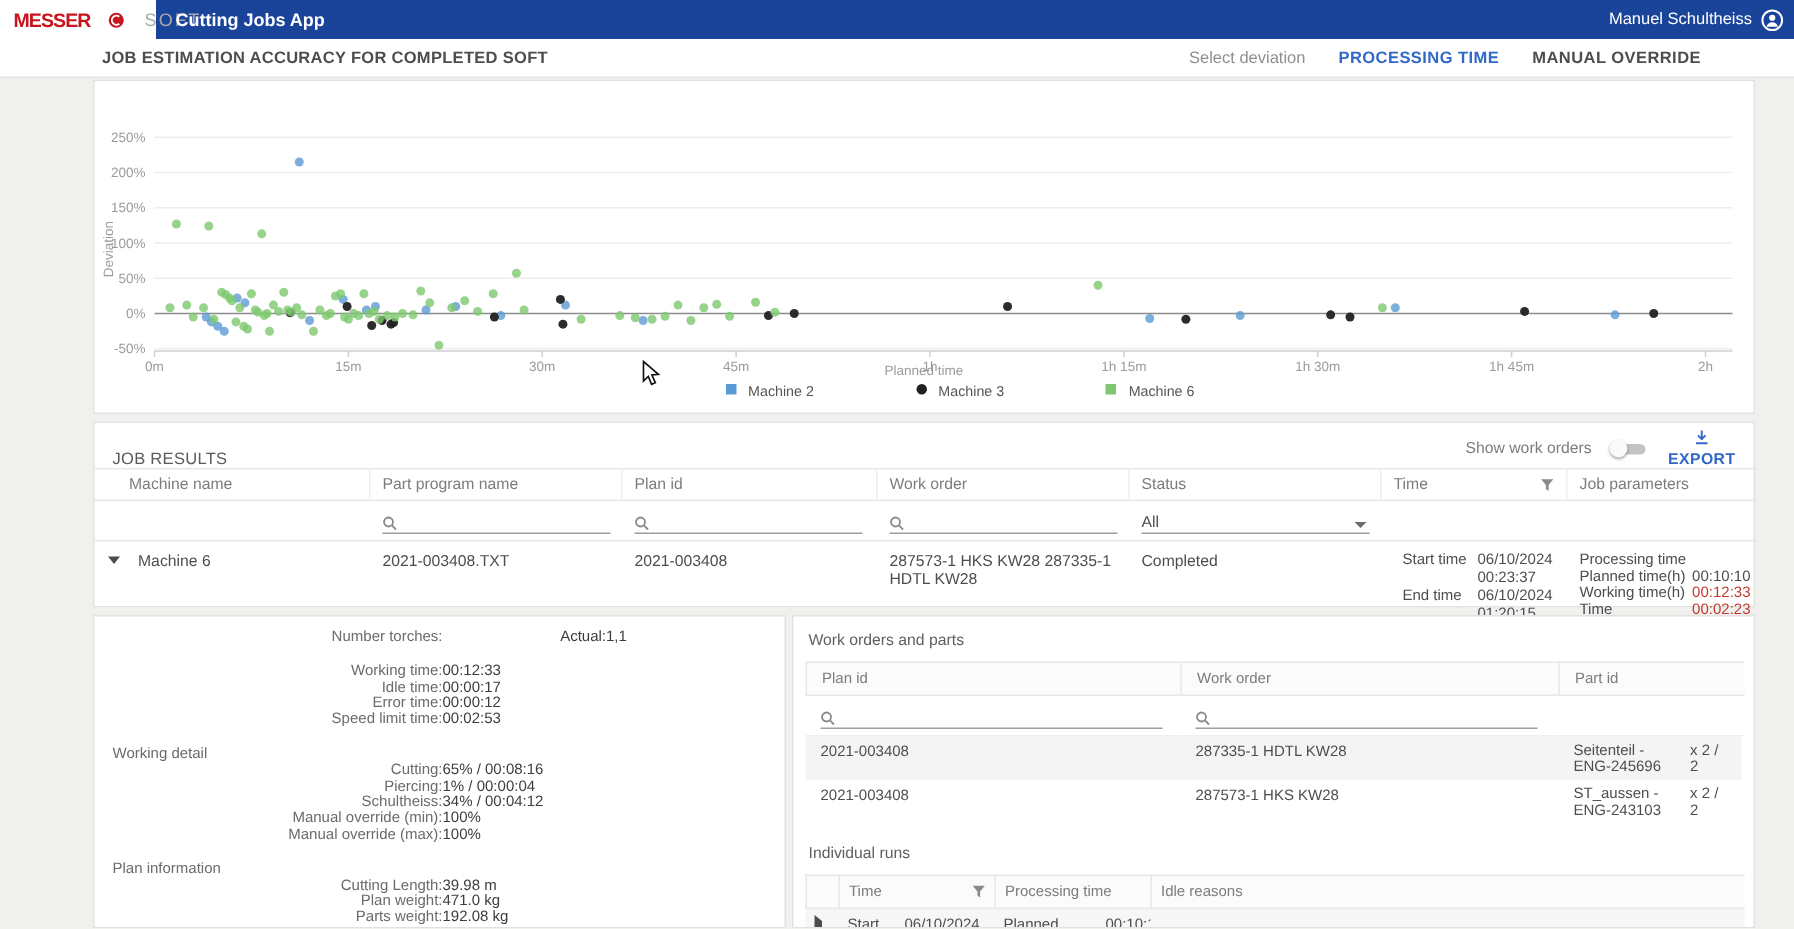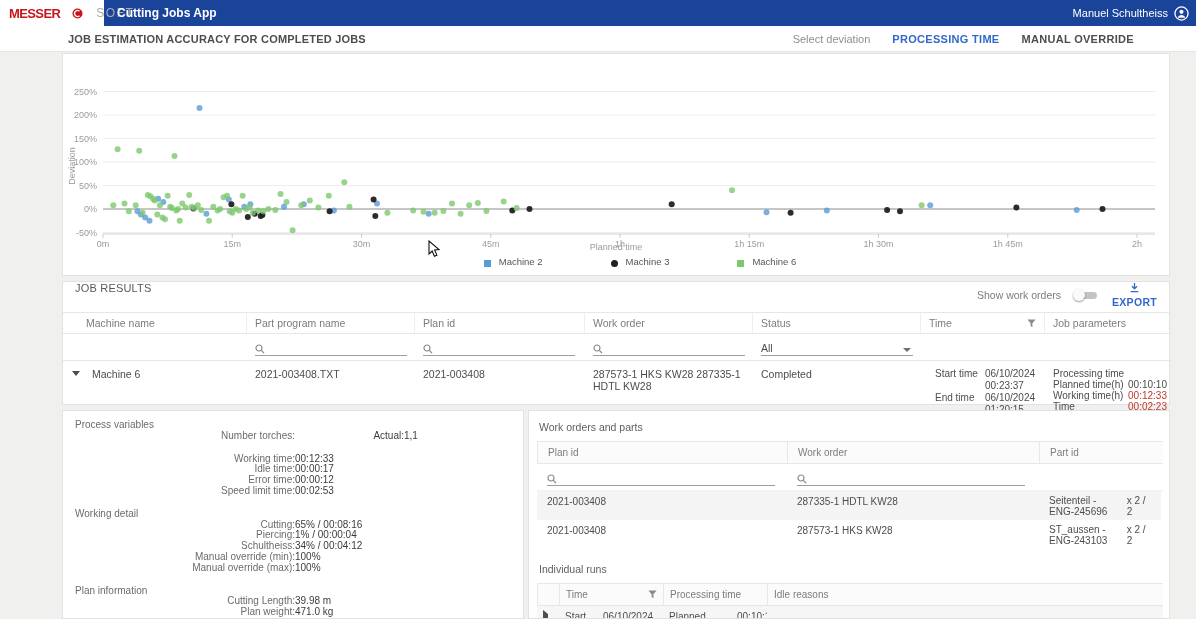--- a/index.html
+++ b/index.html
@@ -24,27 +24,27 @@
 
   
   .content { margin:1px 26px 0 62px; width:1108px; }
   .card { background:#fff; border:1px solid #e2e2e0; }
 
   
   .chart-card { height:223px; position:relative; margin-bottom:5px; }
   #chart { position:absolute; left:0; top:0; }
   .chart-xlabel { position:absolute; bottom:23px; left:0; right:0; text-align:center; font-size:9px; color:#9b9b9b; }
   .chart-legend { position:absolute; bottom:8px; left:0; right:0; display:flex; justify-content:center; gap:20px; font-size:9.5px; color:#555; }
-  .legend-item { display:flex; align-items:flex-end; gap:8px; cursor:pointer;margin-left:48px; }
+  .legend-item { display:flex; align-items:flex-start; gap:8px; cursor:pointer;margin-left:48px; }
   .legend-marker { width:7px; height:7px; display:inline-block; }
   .legend-marker.circle { border-radius:50%; }
 
   
   .results-card { height:124px; margin-bottom:5px; }
-  .results-header { height:30px; display:flex; align-items:flex-start; padding:0 12px; }
+  .results-header { height:30px; display:flex; align-items:flex-end; padding:0 12px; }
   .results-title { font-size:11px; color:#5a5a5a; letter-spacing:0.2px; }
   .results-actions { margin-left:auto; display:flex; align-items:center; gap:12px; }
   .show-wo-label { font-size:10.5px; color:#7c7c7c; }
   .toggle { position:relative; width:27px; height:14px; cursor:pointer; }
   .toggle-track { position:absolute; left:3px; top:4px; width:21px; height:7px; border-radius:4px; background:#c3c3c3; }
   .toggle-knob { position:absolute; left:0; top:1px; width:12px; height:12px; border-radius:50%; background:#fafafa; box-shadow:0 1px 2px rgba(0,0,0,.4); }
   .export-btn { display:flex; align-items:center; gap:3px; color:#3069c9; font-size:10.5px; font-weight:bold; letter-spacing:0.3px; cursor:pointer;flex-direction:column; }
 
   .rtable { display:grid; grid-template-columns:184px 168px 170px 168px 168px 124px 126px; font-size:10.5px; }
   .rt-head { border-top:1px solid #e7e7e7; border-bottom:1px solid #e7e7e7; color:#7c7c7c; height:22px; display:flex; align-items:center; padding:0 8px; border-right:1px solid #eee; }
@@ -117,21 +117,21 @@
     <span>Manuel Schultheiss</span>
     <svg class="icon" width="15" height="15" viewBox="0 0 16 16">
       <circle cx="8" cy="8" r="7" fill="none" stroke="#fff" stroke-width="1.4"></circle>
       <circle cx="8" cy="6.2" r="2.2" fill="#fff"></circle>
       <path d="M3.9 12.6c.8-2.2 2.3-3.1 4.1-3.1s3.3.9 4.1 3.1" fill="#fff"></path>
     </svg>
   </div>
 </header>
 
 <div class="titlebar">
-  <div class="page-title">JOB ESTIMATION ACCURACY FOR COMPLETED JOBS</div>
+  <div class="page-title">JOB ESTIMATION ACCURACY FOR COMPLETED SOFT</div>
   <div class="dev-options">
     <span class="select-label">Select deviation</span>
     <span id="dev-tabs" style="display:flex;gap:22px;">
         <span class="tab active">PROCESSING TIME</span>
         <span class="tab">MANUAL OVERRIDE</span>
       </span>
   </div>
 </div>
 
 <div class="content">
@@ -422,21 +422,20 @@
               <span class="red">00:02:23</span>
             </div>
           </div>
       </div>
     </div>
   </div>
 
   <div class="bottom-row">
     <div class="card panel-left" id="process-panel">
         <div class="pv-group">
-          <div class="pv-title">Process variables</div>
           <div class="pv-row">
             <span class="pv-label">Number torches:</span>
             <span class="pv-val pv-label">Actual:</span>
             <span class="pv-val">1,1</span>
           </div>
         </div>
         <div class="pv-group">
           <div class="pv-row">
             <span class="pv-label">Working time:</span>
             <span class="pv-val red">00:12:33</span>

